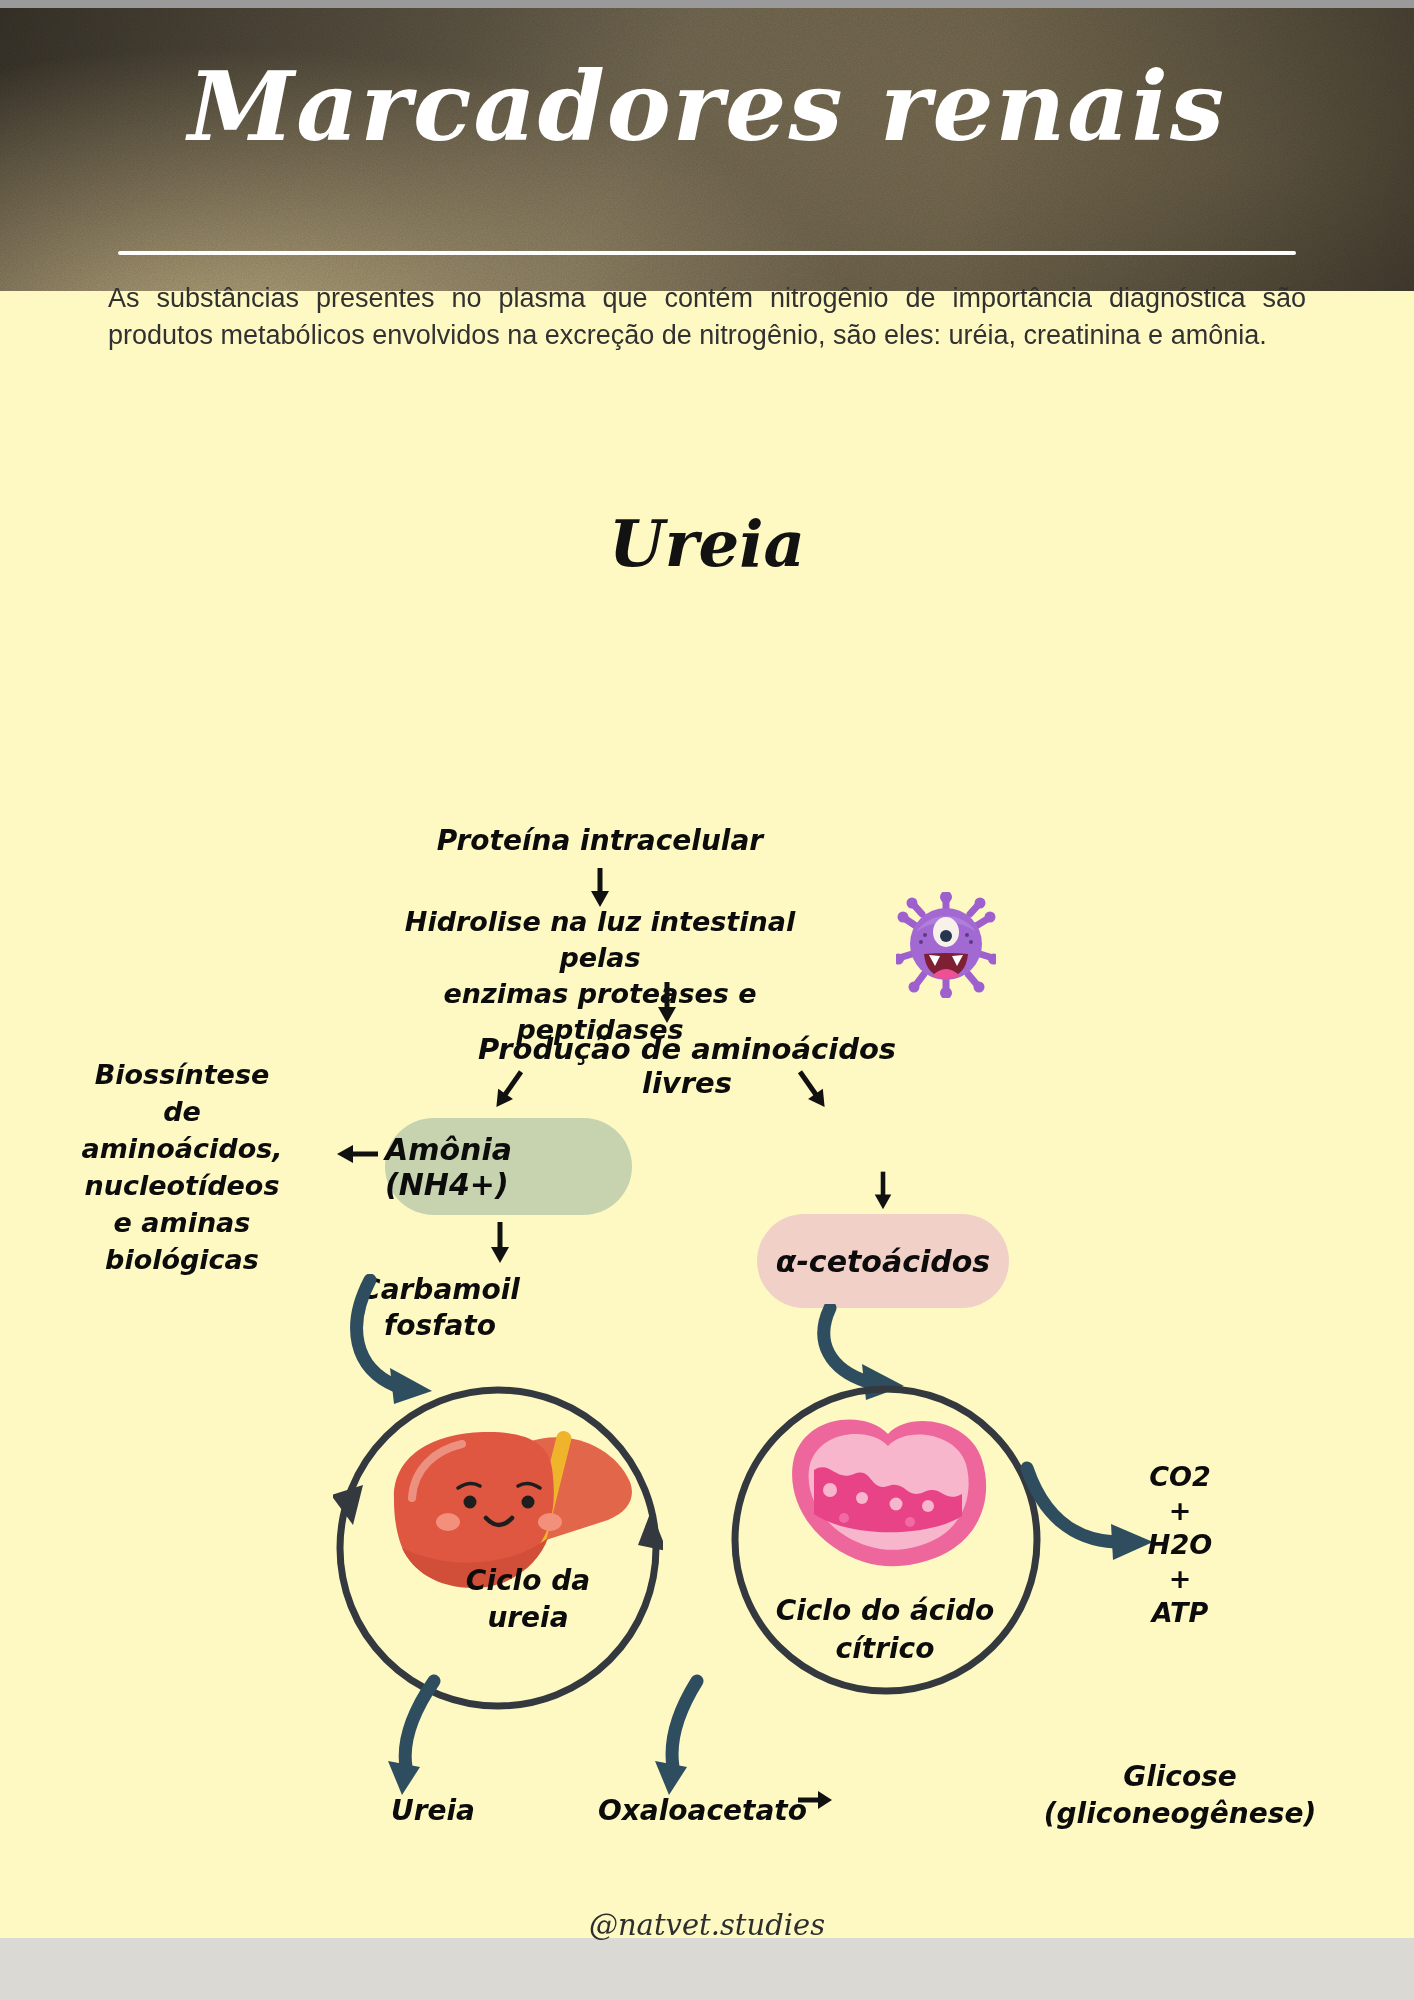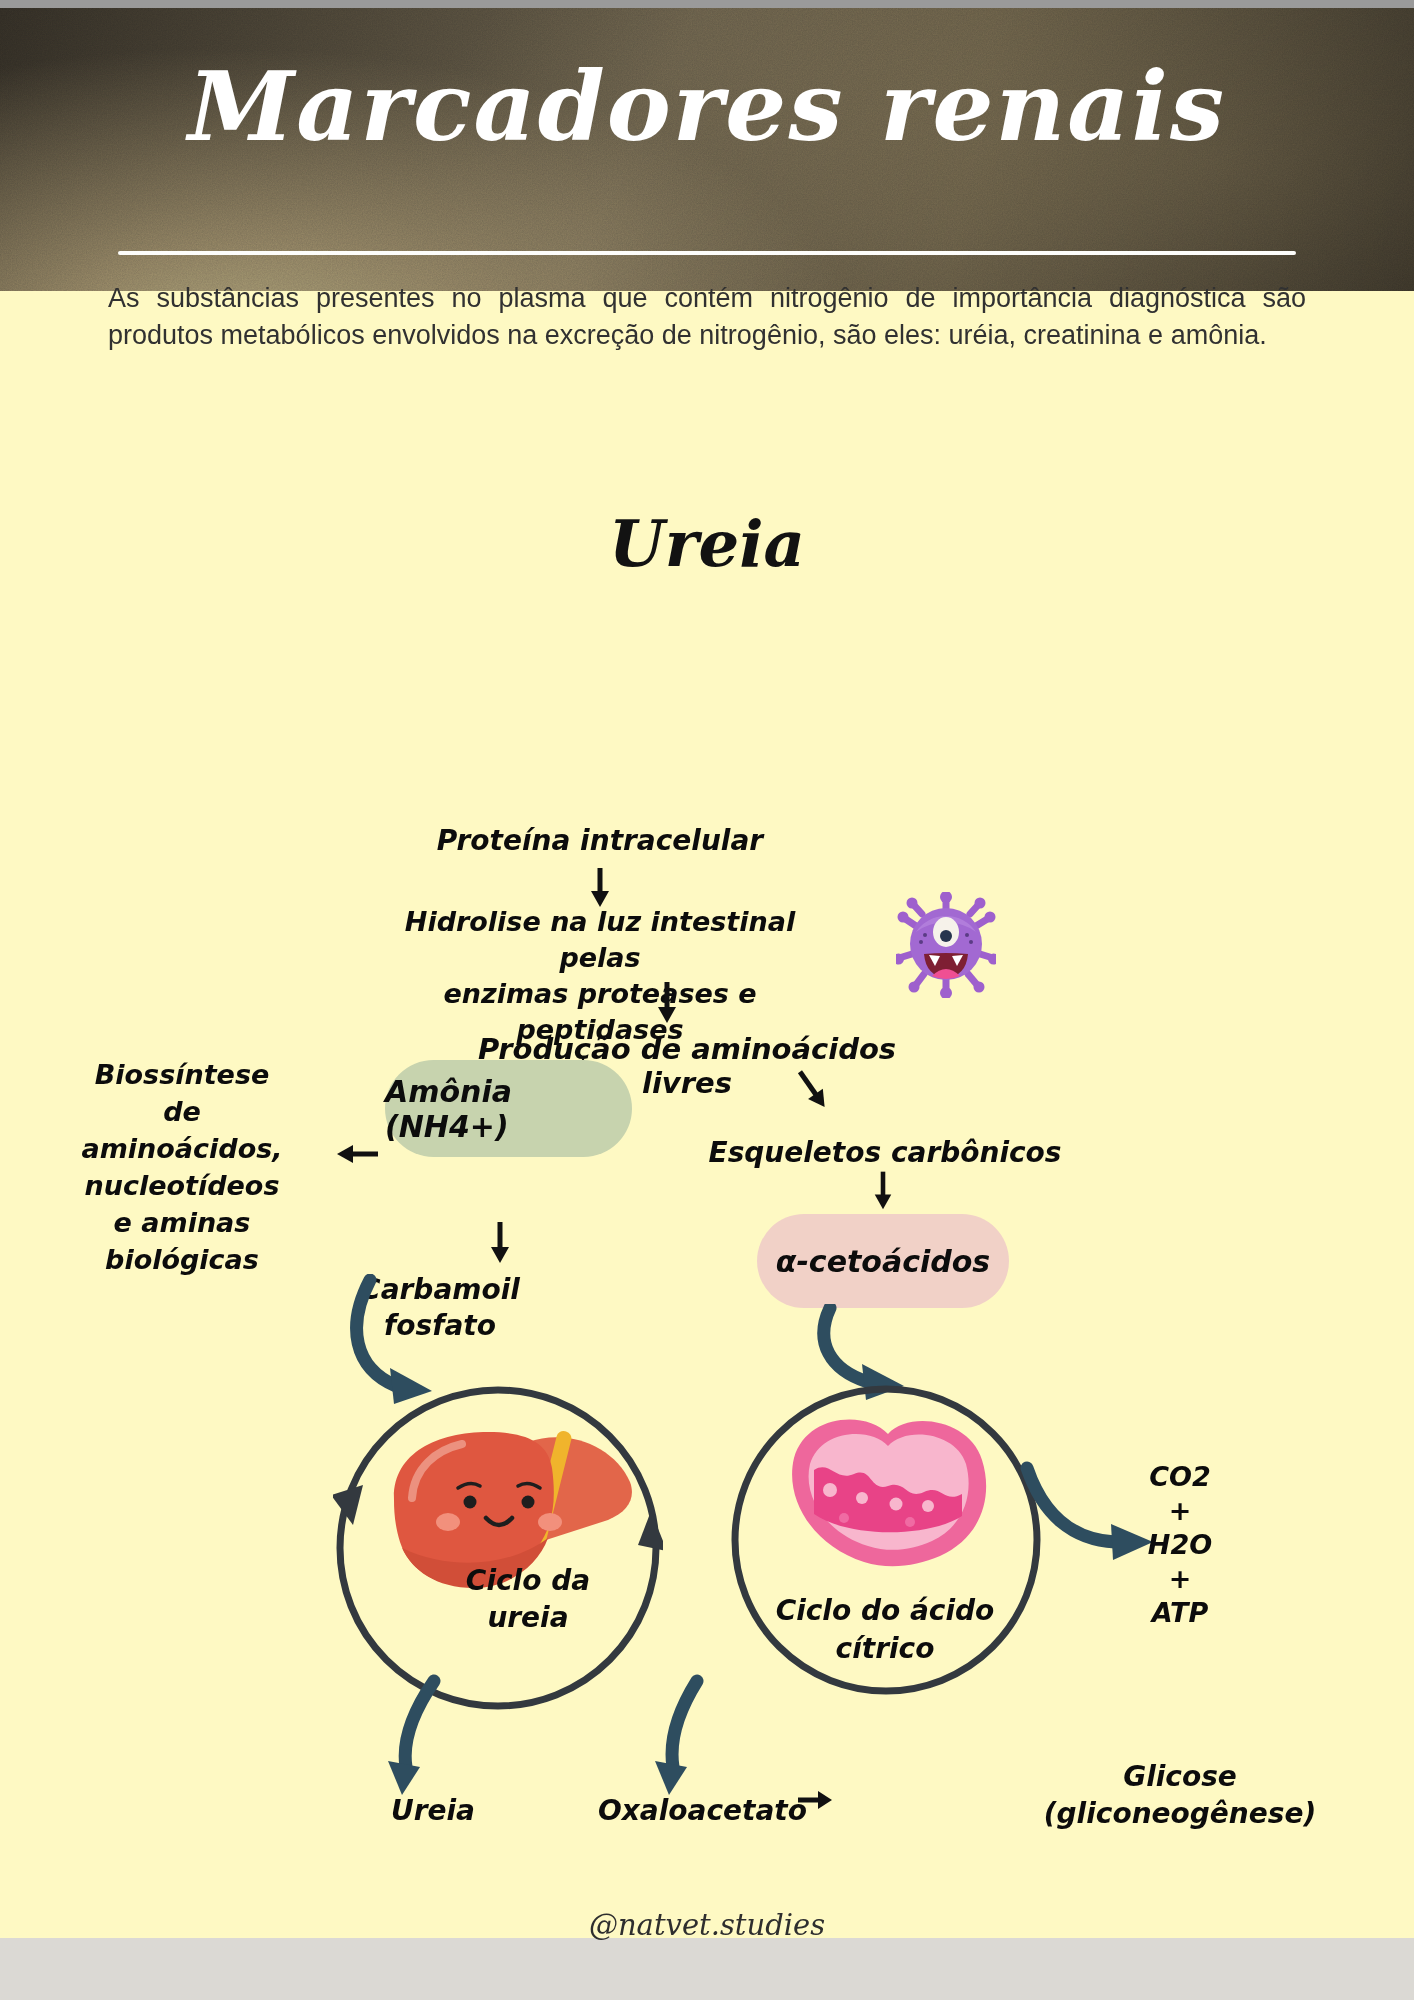--- a/index.html
+++ b/index.html
@@ -129,25 +129,24 @@
     <div>nucleotídeos</div>
     <div>e aminas</div>
     <div>biológicas</div>
   </div>
 
   <svg class="arr" style="left:346px;top:1124px;transform:rotate(90deg);" width="24" height="44" viewBox="0 0 24 44">
     <line x1="12" y1="2" x2="12" y2="28" stroke="#111" stroke-width="5"></line>
       <polygon points="3,27 21,27 12,43" fill="#111"></polygon>
   </svg>
 
-  <div class="pill" style="left:385px;top:1052px;width:247px;height:97px;border-radius:49px;background:#c7d3ae;font-size:30px;align-items:center;">
+  <div class="pill" style="left:385px;top:1110px;width:247px;height:97px;border-radius:49px;background:#c7d3ae;font-size:30px;align-items:center;">
     <span>Amônia (NH4+)</span>
   </div>
 
-  <div class="dlabel" style="left:705px;top:1128px;width:360px;font-size:28px;">Esqueletos carbônicos</div>
 
   <svg class="arr" style="left:872px;top:1160px;" width="22" height="44" viewBox="0 0 24 44">
     <line x1="12" y1="2" x2="12" y2="28" stroke="#111" stroke-width="5"></line>
       <polygon points="3,27 21,27 12,43" fill="#111"></polygon>
   </svg>
 
   <div class="pill" style="left:757px;top:1206px;width:252px;height:94px;border-radius:47px;background:#f1d1c7;font-size:30px;">
     <span>α-cetoácidos</span>
   </div>
 

